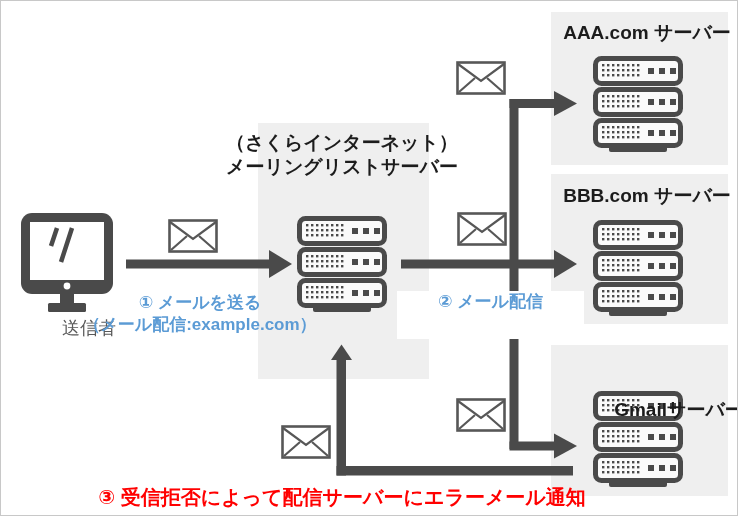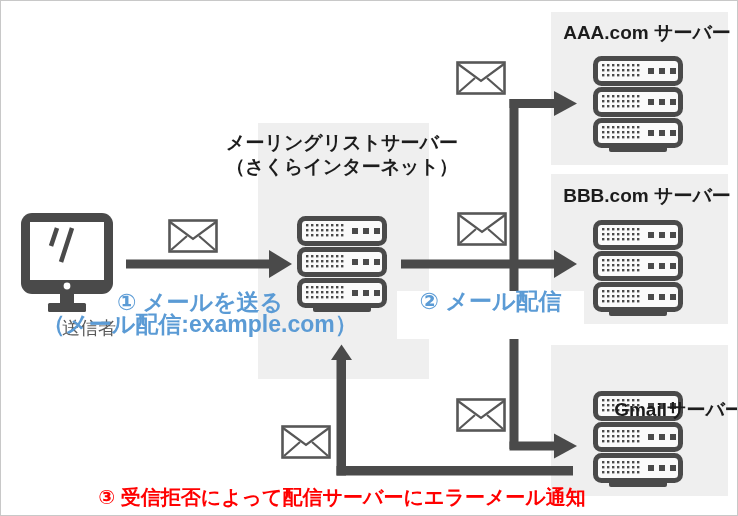--- a/index.html
+++ b/index.html
@@ -37,21 +37,21 @@
     left:341px;top:130px;transform:translateX(-50%);
     font-size:19px;line-height:24px;font-weight:700;text-align:center;
   }
   .dest-label{width:192px;text-align:center;font-size:19px;font-weight:700;}
   .lbl-aaa{left:550px;top:19px;}
   .lbl-bbb{left:550px;top:182px;}
   .lbl-gmail{left:582px;top:352px;margin-top:44px;}
   .sender-label{left:20px;top:315px;width:95px;text-align:right;
     font-size:18px;color:#595959;}
   .step-blue{
-    color:#5b9bd5;font-weight:700;font-size:23px;line-height:21.5px;
+    color:#5b9bd5;font-weight:700;font-size:17px;line-height:21.5px;
     text-align:center;
   }
   .step1{left:199px;top:291px;transform:translateX(-50%);}
   .step2-box{
     position:absolute;left:396px;top:290px;width:187px;height:48px;
     background:#ffffff;z-index:2;display:flex;justify-content:center;
   }
   .step2-box .step-blue{position:static;white-space:nowrap;}
   .step3{
     left:341px;top:483px;transform:translateX(-50%);
@@ -161,22 +161,22 @@
       <use href="#envelope"></use>
     </svg>
   <svg class="icon ic-env4" width="50" height="34" viewBox="0 0 50 34">
       <use href="#envelope"></use>
     </svg>
   <svg class="icon ic-env5" width="50" height="34" viewBox="0 0 50 34">
       <use href="#envelope"></use>
     </svg>
 
   <div class="lbl hub-title">
+    <span style="display:block">（さくらインターネット）</span>
     <span style="display:block">メーリングリストサーバー</span>
-    <span style="display:block">（さくらインターネット）</span>
   </div>
 
   <div class="lbl dest-label lbl-aaa">AAA.com サーバー</div>
   <div class="lbl dest-label lbl-bbb">BBB.com サーバー</div>
   <div class="lbl dest-label lbl-gmail">Gmailサーバー</div>
 
   <div class="lbl sender-label">送信者</div>
 
   <div class="lbl step-blue step1">
     <span style="display:block">① メールを送る</span>

